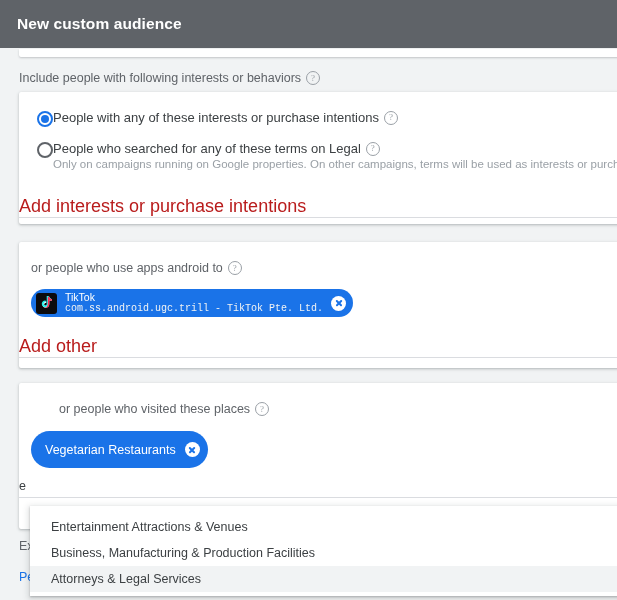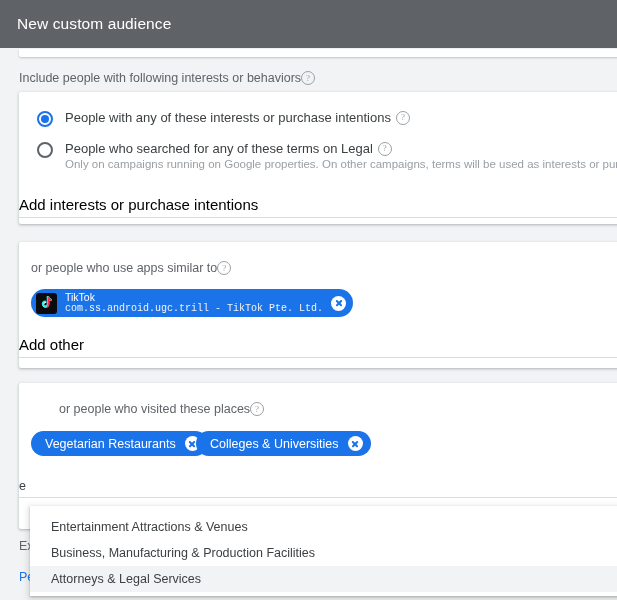--- a/index.html
+++ b/index.html
@@ -24,21 +24,21 @@
     background: #5f6368;
     display: flex;
     align-items: center;
     box-sizing: border-box;
     padding-left: 17px;
     z-index: 40;
   }
   .header-title {
     color: #ffffff;
     font-size: 15.5px;
-    font-weight: normal;
+    font-weight: bold;
     letter-spacing: 0.1px;
   }
 
   
   .scroll-area {
     position: absolute;
     top: 48px; left: 0;
     width: 617px;
     height: 552px;
     background: #f1f3f4;
@@ -56,20 +56,21 @@
     box-shadow: 0 1px 2px rgba(60,64,67,0.25);
   }
 
   .section-label {
     position: absolute;
     left: 19px;
     font-size: 12.5px;
     color: #5f6368;
     display: flex;
     align-items: center;
+    gap: 5px;
     white-space: nowrap;
   }
 
   .card {
     position: absolute;
     left: 19px;
     width: 620px;
     background: #ffffff;
     box-shadow: 0 1px 2px rgba(60,64,67,0.22), 0 1px 3px 1px rgba(60,64,67,0.10);
     border-radius: 2px;
@@ -89,21 +90,21 @@
     line-height: 1;
     color: #9aa0a6;
     flex: none;
     font-family: "Liberation Serif", serif;
   }
 
   
   .radio-row {
     display: flex;
     align-items: flex-start;
-    gap: 12px;
+    gap: 0;
   }
   .radio {
     width: 16px;
     height: 16px;
     border-radius: 50%;
     border: 2px solid #5f6368;
     box-sizing: border-box;
     flex: none;
     position: relative;
     margin-top: 1px;
@@ -136,22 +137,22 @@
   }
 
   
   .field {
     position: absolute;
     left: 19px;
     border-bottom: 1px solid #dadce0;
     box-sizing: border-box;
   }
   .field-placeholder {
-    font-size: 15px;
-    color: #000000;
+    font-size: 18px;
+    color: #b91c1c;
   }
   .field-value {
     font-size: 12.5px;
     color: #3c4043;
   }
 
   
   .chip {
     display: inline-flex;
     align-items: center;
@@ -196,21 +197,21 @@
     display: flex;
     align-items: center;
     justify-content: center;
   }
   .app-text { line-height: 1.15; }
   .app-name { font-size: 10.5px; color: #ffffff; }
   .app-pkg  { font-size: 10px; color: #f1f3f4; font-family: Liberation Mono, monospace; }
 
   
   .place-chip {
-    height: 25px;
+    height: 37px;
     padding: 0 8px 0 14px;
     gap: 9px;
     font-size: 12.5px;
     position: absolute;
     text-align: center;
   }
 
   
   .dropdown {
     position: absolute;
@@ -289,21 +290,21 @@
       </div>
     </div>
   </div>
 
   <div class="field" style="top:148px; width:602px; height:22px;">
     <span class="field-placeholder">Add interests or purchase intentions</span>
   </div>
 
   <div class="card" style="top:194px; height:126px;">
     <div class="section-label" style="position:absolute; top:19px; left:12px;">
-      <span>or people who use apps similar to</span>
+      <span>or people who use apps android to</span>
       <span class="help-icon">?</span>
     </div>
   </div>
 
   <div class="chip app-chip" style="top:241px;">
     <div class="app-icon">
       <svg width="13" height="14" viewBox="0 0 24 26" aria-hidden="true">
         <path d="M17.2 1.2c.5 2.6 2.1 4.3 4.6 4.6v3.1c-1.6.2-3.1-.2-4.6-1.1v6.9c0 4.6-3.3 7.5-7.2 7.1-3.3-.3-5.6-2.9-5.6-6.1 0-3.5 2.8-6.2 6.3-6.1.3 0 .6 0 .9.1v3.3c-.3-.1-.7-.2-1-.2-1.6 0-2.9 1.3-2.8 2.9 0 1.5 1.3 2.8 2.9 2.8 1.6 0 2.9-1.3 2.9-3V1.2h3.6z" fill="#ffffff"></path>
         <path d="M16.0 0c.5 2.6 2.1 4.3 4.6 4.6v3.1c-1.6.2-3.1-.2-4.6-1.1v6.9c0 4.6-3.3 7.5-7.2 7.1C5.5 20.3 3.2 17.7 3.2 14.5c0-3.5 2.8-6.2 6.3-6.1.3 0 .6 0 .9.1v3.3c-.3-.1-.7-.2-1-.2-1.6 0-2.9 1.3-2.8 2.9 0 1.5 1.3 2.8 2.9 2.8 1.6 0 2.9-1.3 2.9-3V0h3.6z" fill="#25f4ee"></path>
         <path d="M17.2 1.2c.5 2.6 2.1 4.3 4.6 4.6v3.1c-1.6.2-3.1-.2-4.6-1.1v6.9c0 4.6-3.3 7.5-7.2 7.1-.4 0-.8-.1-1.2-.2 3.3-.3 5.6-2.9 5.6-6.1V1.2h2.8z" fill="#fe2c55"></path>
@@ -325,24 +326,20 @@
       <span>or people who visited these places</span>
       <span class="help-icon">?</span>
     </div>
   </div>
 
   <div class="chip place-chip" style="top:383px; left:31px;">
     <span>Vegetarian Restaurants</span>
     <span class="chip-x"></span>
   </div>
 
-  <div class="chip place-chip" style="top:383px; left:196px;">
-    <span>Colleges &amp; Universities</span>
-    <span class="chip-x"></span>
-  </div>
 
   <div class="field" style="top:428px; width:602px; height:22px;">
     <span class="field-value">e</span>
   </div>
 
   <div class="bottom-label" style="top:491px;">Ex</div>
   <div class="bottom-link" style="top:522px;">Pe</div>
 
   <div class="dropdown">
     <div class="dd-item">

